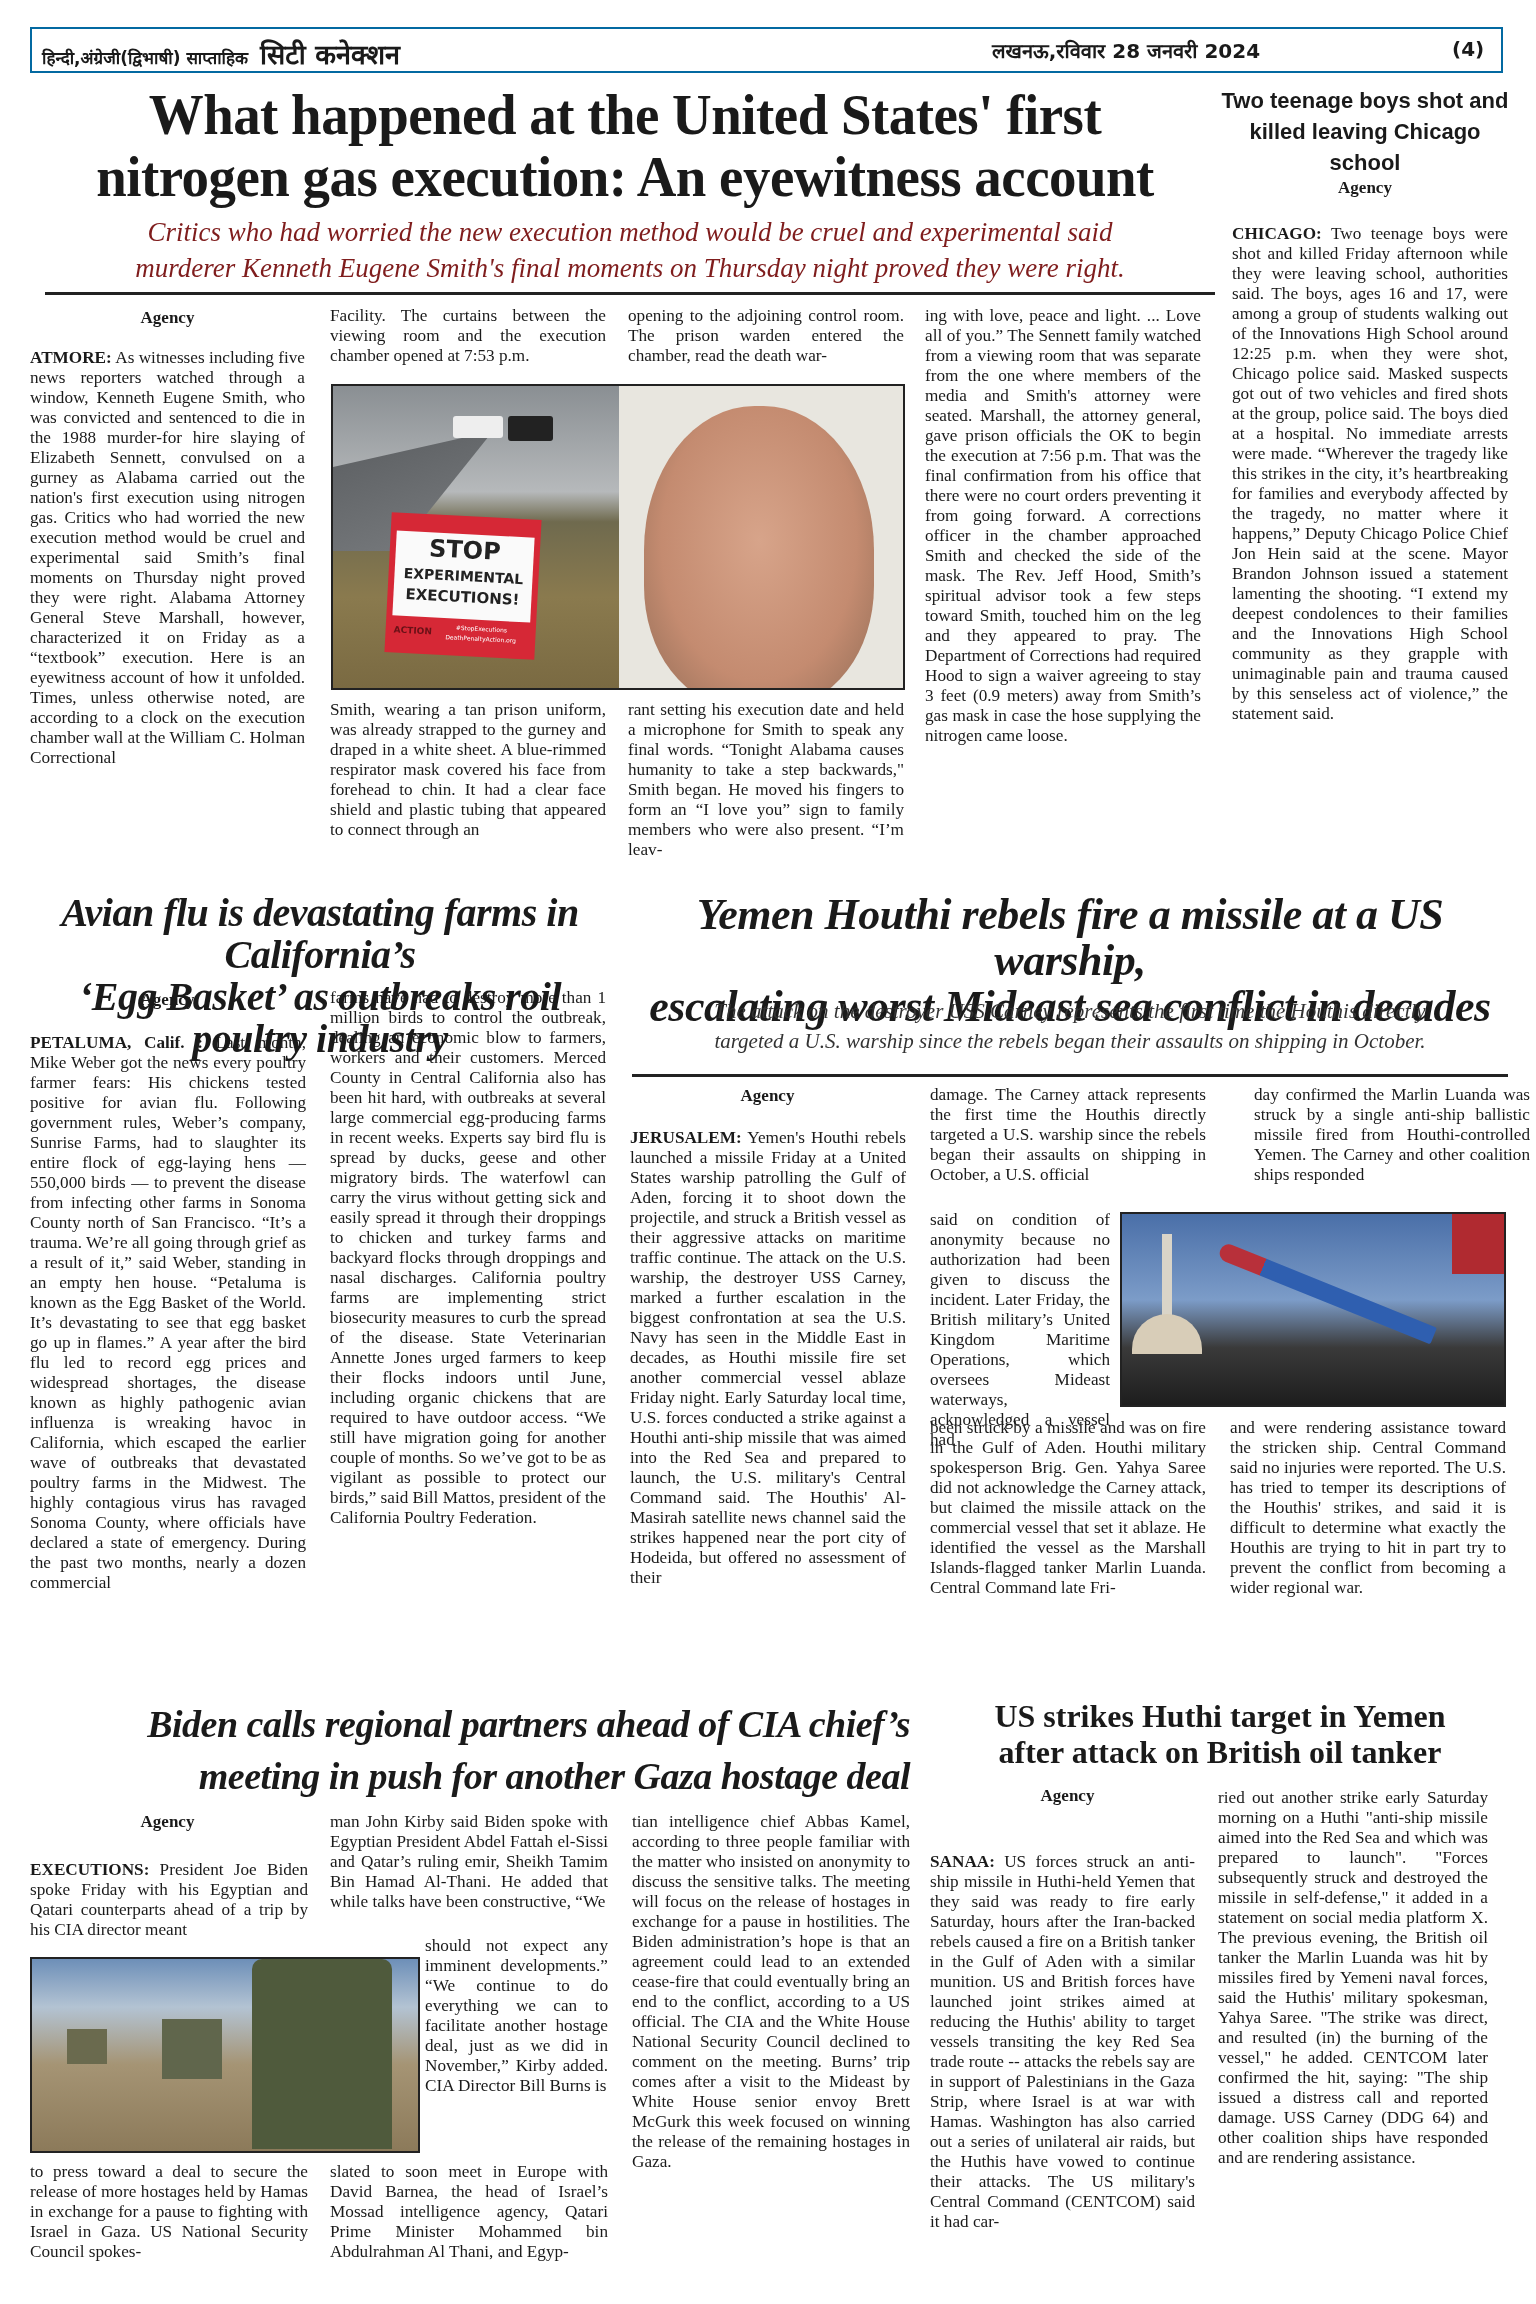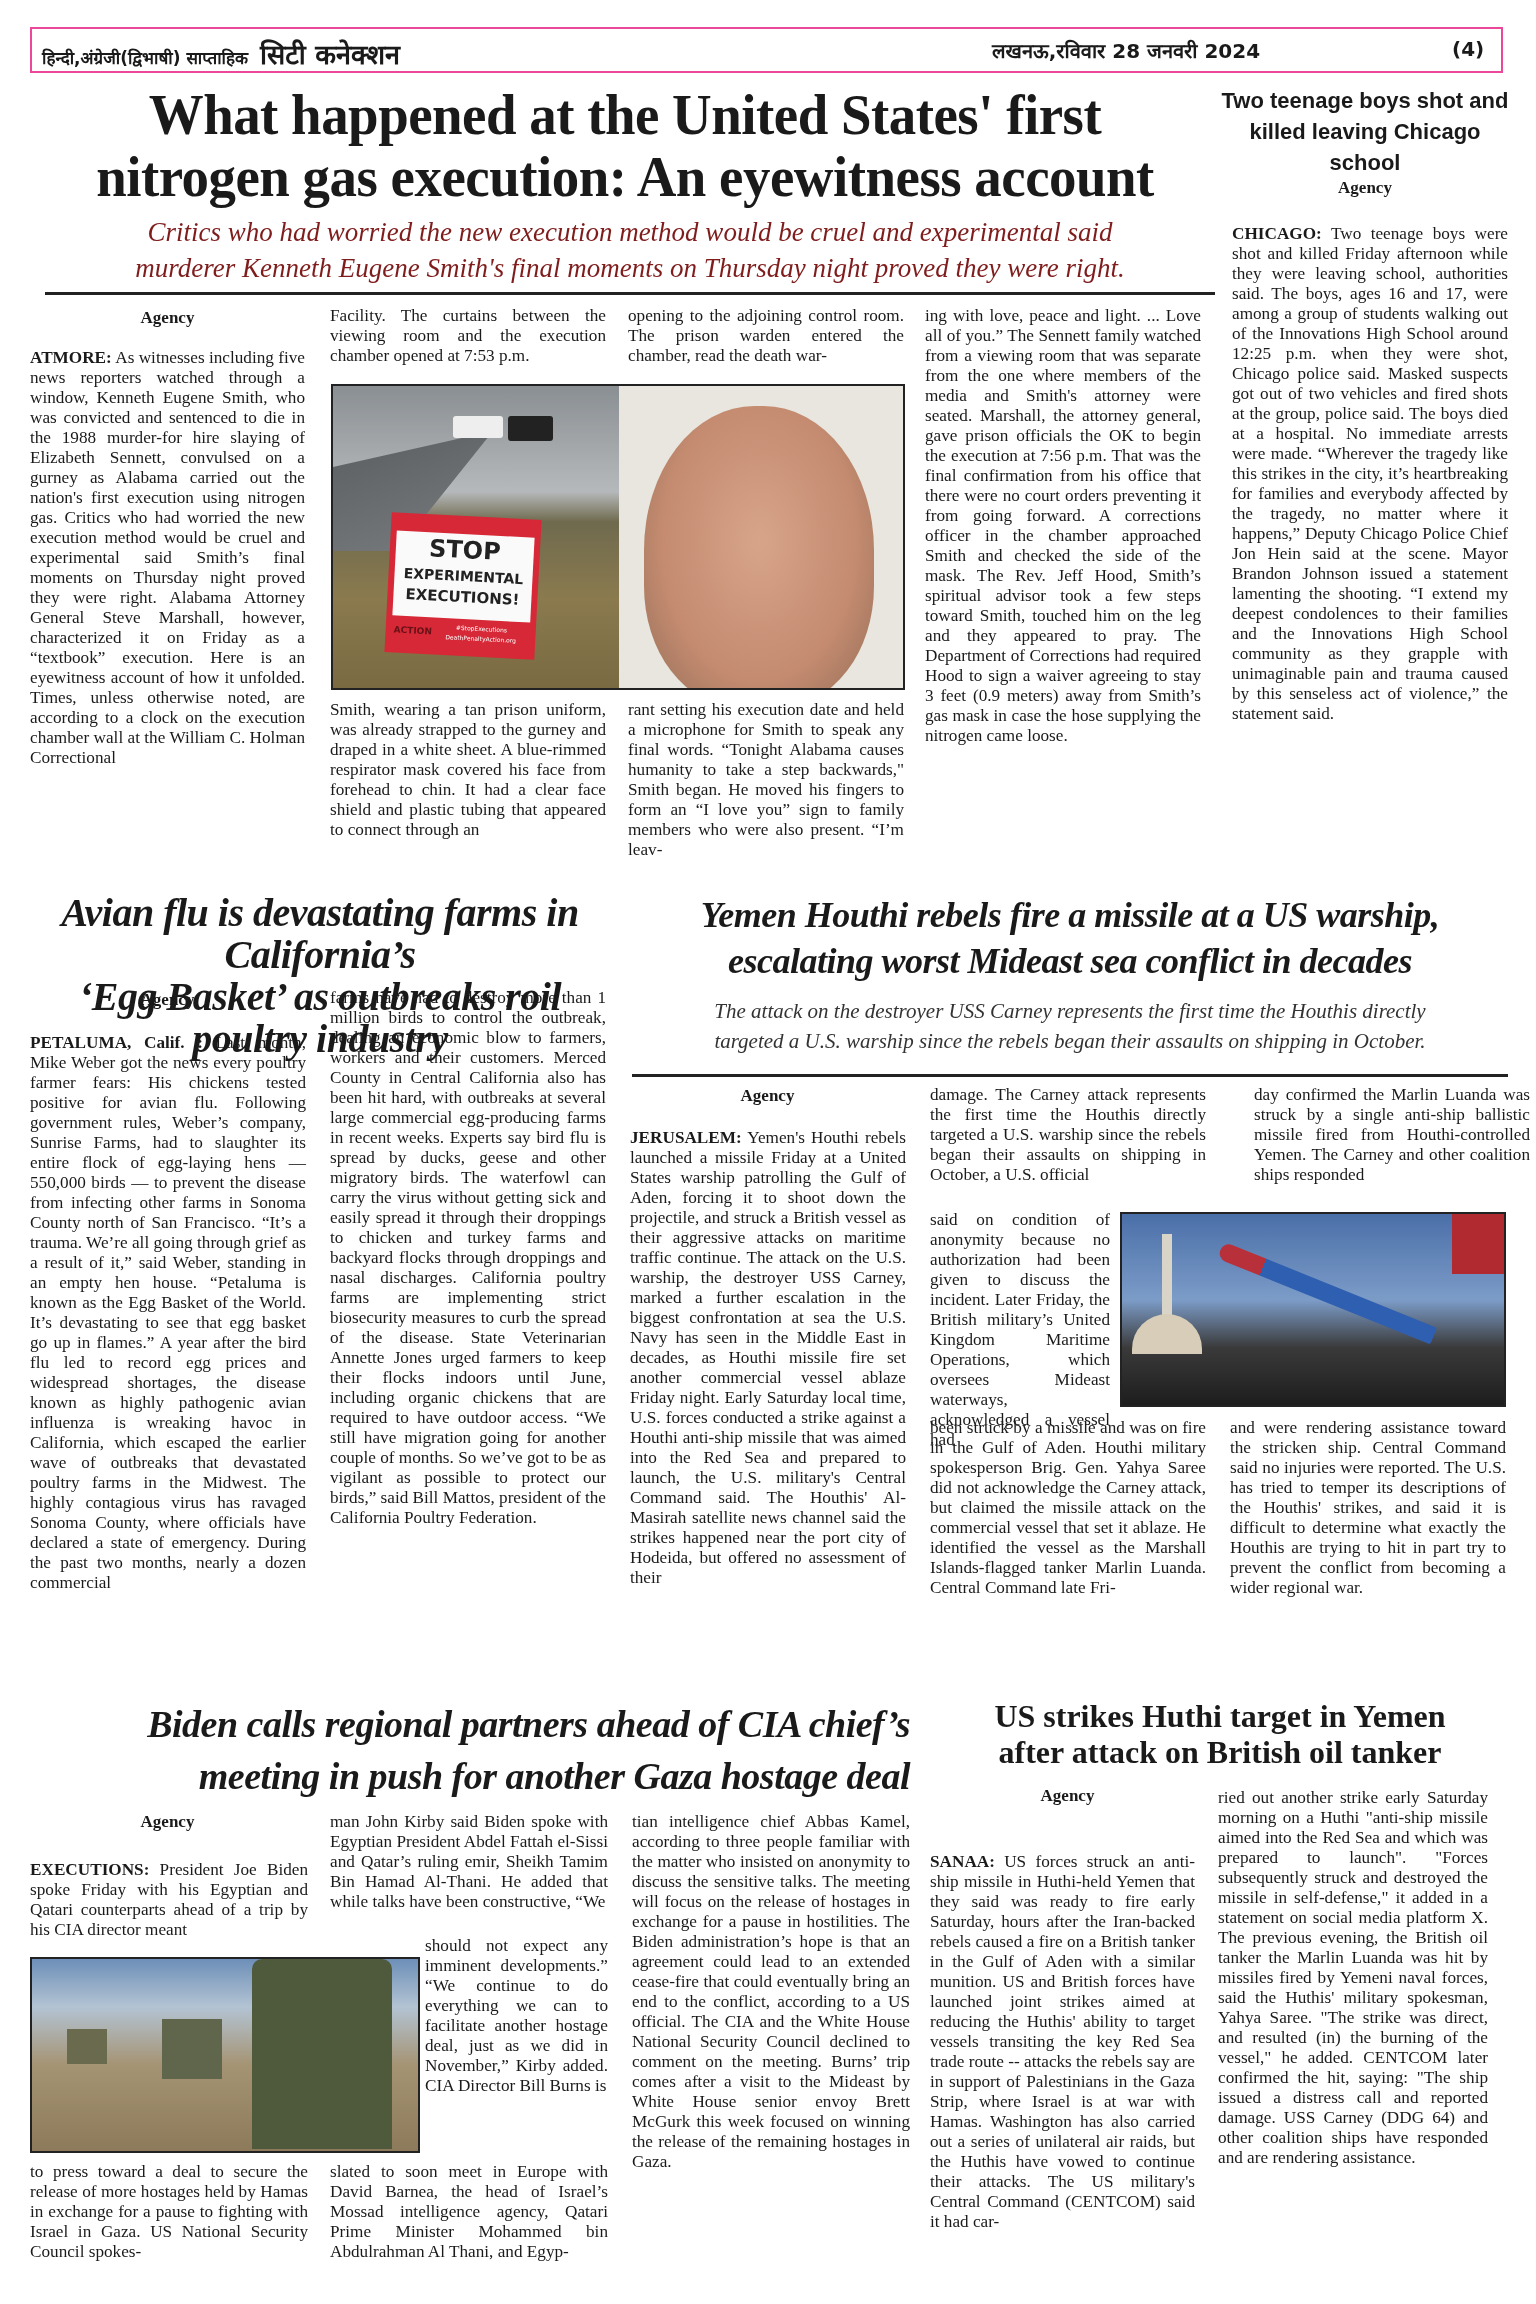--- a/index.html
+++ b/index.html
@@ -1,18 +1,18 @@
 <!DOCTYPE html>
 <html><head>
 <meta charset="utf-8">
 <style>
   html,body{margin:0;padding:0;background:#fff;}
   body{width:1536px;height:2304px;position:relative;overflow:hidden;color:#1a1a1a;font-family:"Liberation Serif","DejaVu Serif",serif;}
   .abs{position:absolute;}
-  .masthead{left:30px;top:27px;width:1473px;height:46px;border:2px solid #ec4899;box-sizing:border-box;}
+  .masthead{left:30px;top:27px;width:1473px;height:46px;border:2px solid #0369a1;box-sizing:border-box;}
   .mh-left{left:10px;top:6px;font-family:"DejaVu Sans",sans-serif;font-weight:bold;font-size:17px;white-space:nowrap;}
   .mh-left .paper{font-size:27px;margin-left:6px;}
   .mh-date{left:960px;top:8px;font-family:"DejaVu Sans",sans-serif;font-weight:bold;font-size:20px;white-space:nowrap;}
   .mh-page{left:1420px;top:8px;font-family:"DejaVu Sans",sans-serif;font-weight:bold;font-size:20px;}
   .hl-main{left:30px;top:84px;width:1190px;text-align:center;font-family:"Liberation Serif",serif;font-weight:bold;font-size:56px;line-height:62px;letter-spacing:-0.5px;transform:scaleX(0.98);}
   .sub-main{left:40px;top:214px;width:1180px;text-align:center;font-style:italic;font-size:27px;line-height:36px;color:#7f1d1d;}
   .rule{background:#222;height:3px;}
   .byline{font-weight:bold;font-size:17px;text-align:center;}
   .col{font-size:17.2px;line-height:20px;text-align:justify;hyphens:manual;}
   .col b{font-weight:bold;}
@@ -83,21 +83,21 @@
 <div class="abs hl-it" style="left:20px;top:892px;width:600px;font-size:40px;line-height:42px;">
   <div>Avian flu is devastating farms in California’s</div>
   <div>‘Egg Basket’ as outbreaks roil poultry industry</div>
 </div>
 <div class="abs byline" style="left:30px;top:990px;width:275px;">Agency</div>
 <div class="abs col" style="left:30px;top:1033px;width:276px;">
   <b>PETALUMA, Calif. :</b><span> Last month, Mike Weber got the news every poultry farmer fears: His chickens tested positive for avian flu. Following government rules, Weber’s company, Sunrise Farms, had to slaughter its entire flock of egg-laying hens — 550,000 birds — to prevent the disease from infecting other farms in Sonoma County north of San Francisco. “It’s a trauma. We’re all going through grief as a result of it,” said Weber, standing in an empty hen house. “Petaluma is known as the Egg Basket of the World. It’s devastating to see that egg basket go up in flames.” A year after the bird flu led to record egg prices and widespread shortages, the disease known as highly pathogenic avian influenza is wreaking havoc in California, which escaped the earlier wave of outbreaks that devastated poultry farms in the Midwest. The highly contagious virus has ravaged Sonoma County, where officials have declared a state of emergency. During the past two months, nearly a dozen commercial</span>
 </div>
 <div class="abs col" style="left:330px;top:988px;width:276px;">farms have had to destroy more than 1 million birds to control the outbreak, dealing an economic blow to farmers, workers and their customers. Merced County in Central California also has been hit hard, with outbreaks at several large commercial egg-producing farms in recent weeks. Experts say bird flu is spread by ducks, geese and other migratory birds. The waterfowl can carry the virus without getting sick and easily spread it through their droppings to chicken and turkey farms and backyard flocks through droppings and nasal discharges. California poultry farms are implementing strict biosecurity measures to curb the spread of the disease. State Veterinarian Annette Jones urged farmers to keep their flocks indoors until June, including organic chickens that are required to have outdoor access. “We still have migration going for another couple of months. So we’ve got to be as vigilant as possible to protect our birds,” said Bill Mattos, president of the California Poultry Federation.</div>
 
-<div class="abs hl-it" style="left:630px;top:892px;width:880px;font-size:36px;line-height:46px;">
+<div class="abs hl-it" style="left:630px;top:892px;width:880px;font-size:44px;line-height:46px;">
   <div>Yemen Houthi rebels fire a missile at a US warship,</div>
   <div>escalating worst Mideast sea conflict in decades</div>
 </div>
 <div class="abs" style="left:630px;top:996px;width:880px;text-align:center;font-style:italic;font-size:21px;line-height:30px;color:#333;">
   <div>The attack on the destroyer USS Carney represents the first time the Houthis directly</div>
   <div>targeted a U.S. warship since the rebels began their assaults on shipping in October.</div>
 </div>
 <div class="abs rule" style="left:632px;top:1074px;width:876px;"></div>
 
 <div class="abs byline" style="left:630px;top:1086px;width:275px;">Agency</div>

